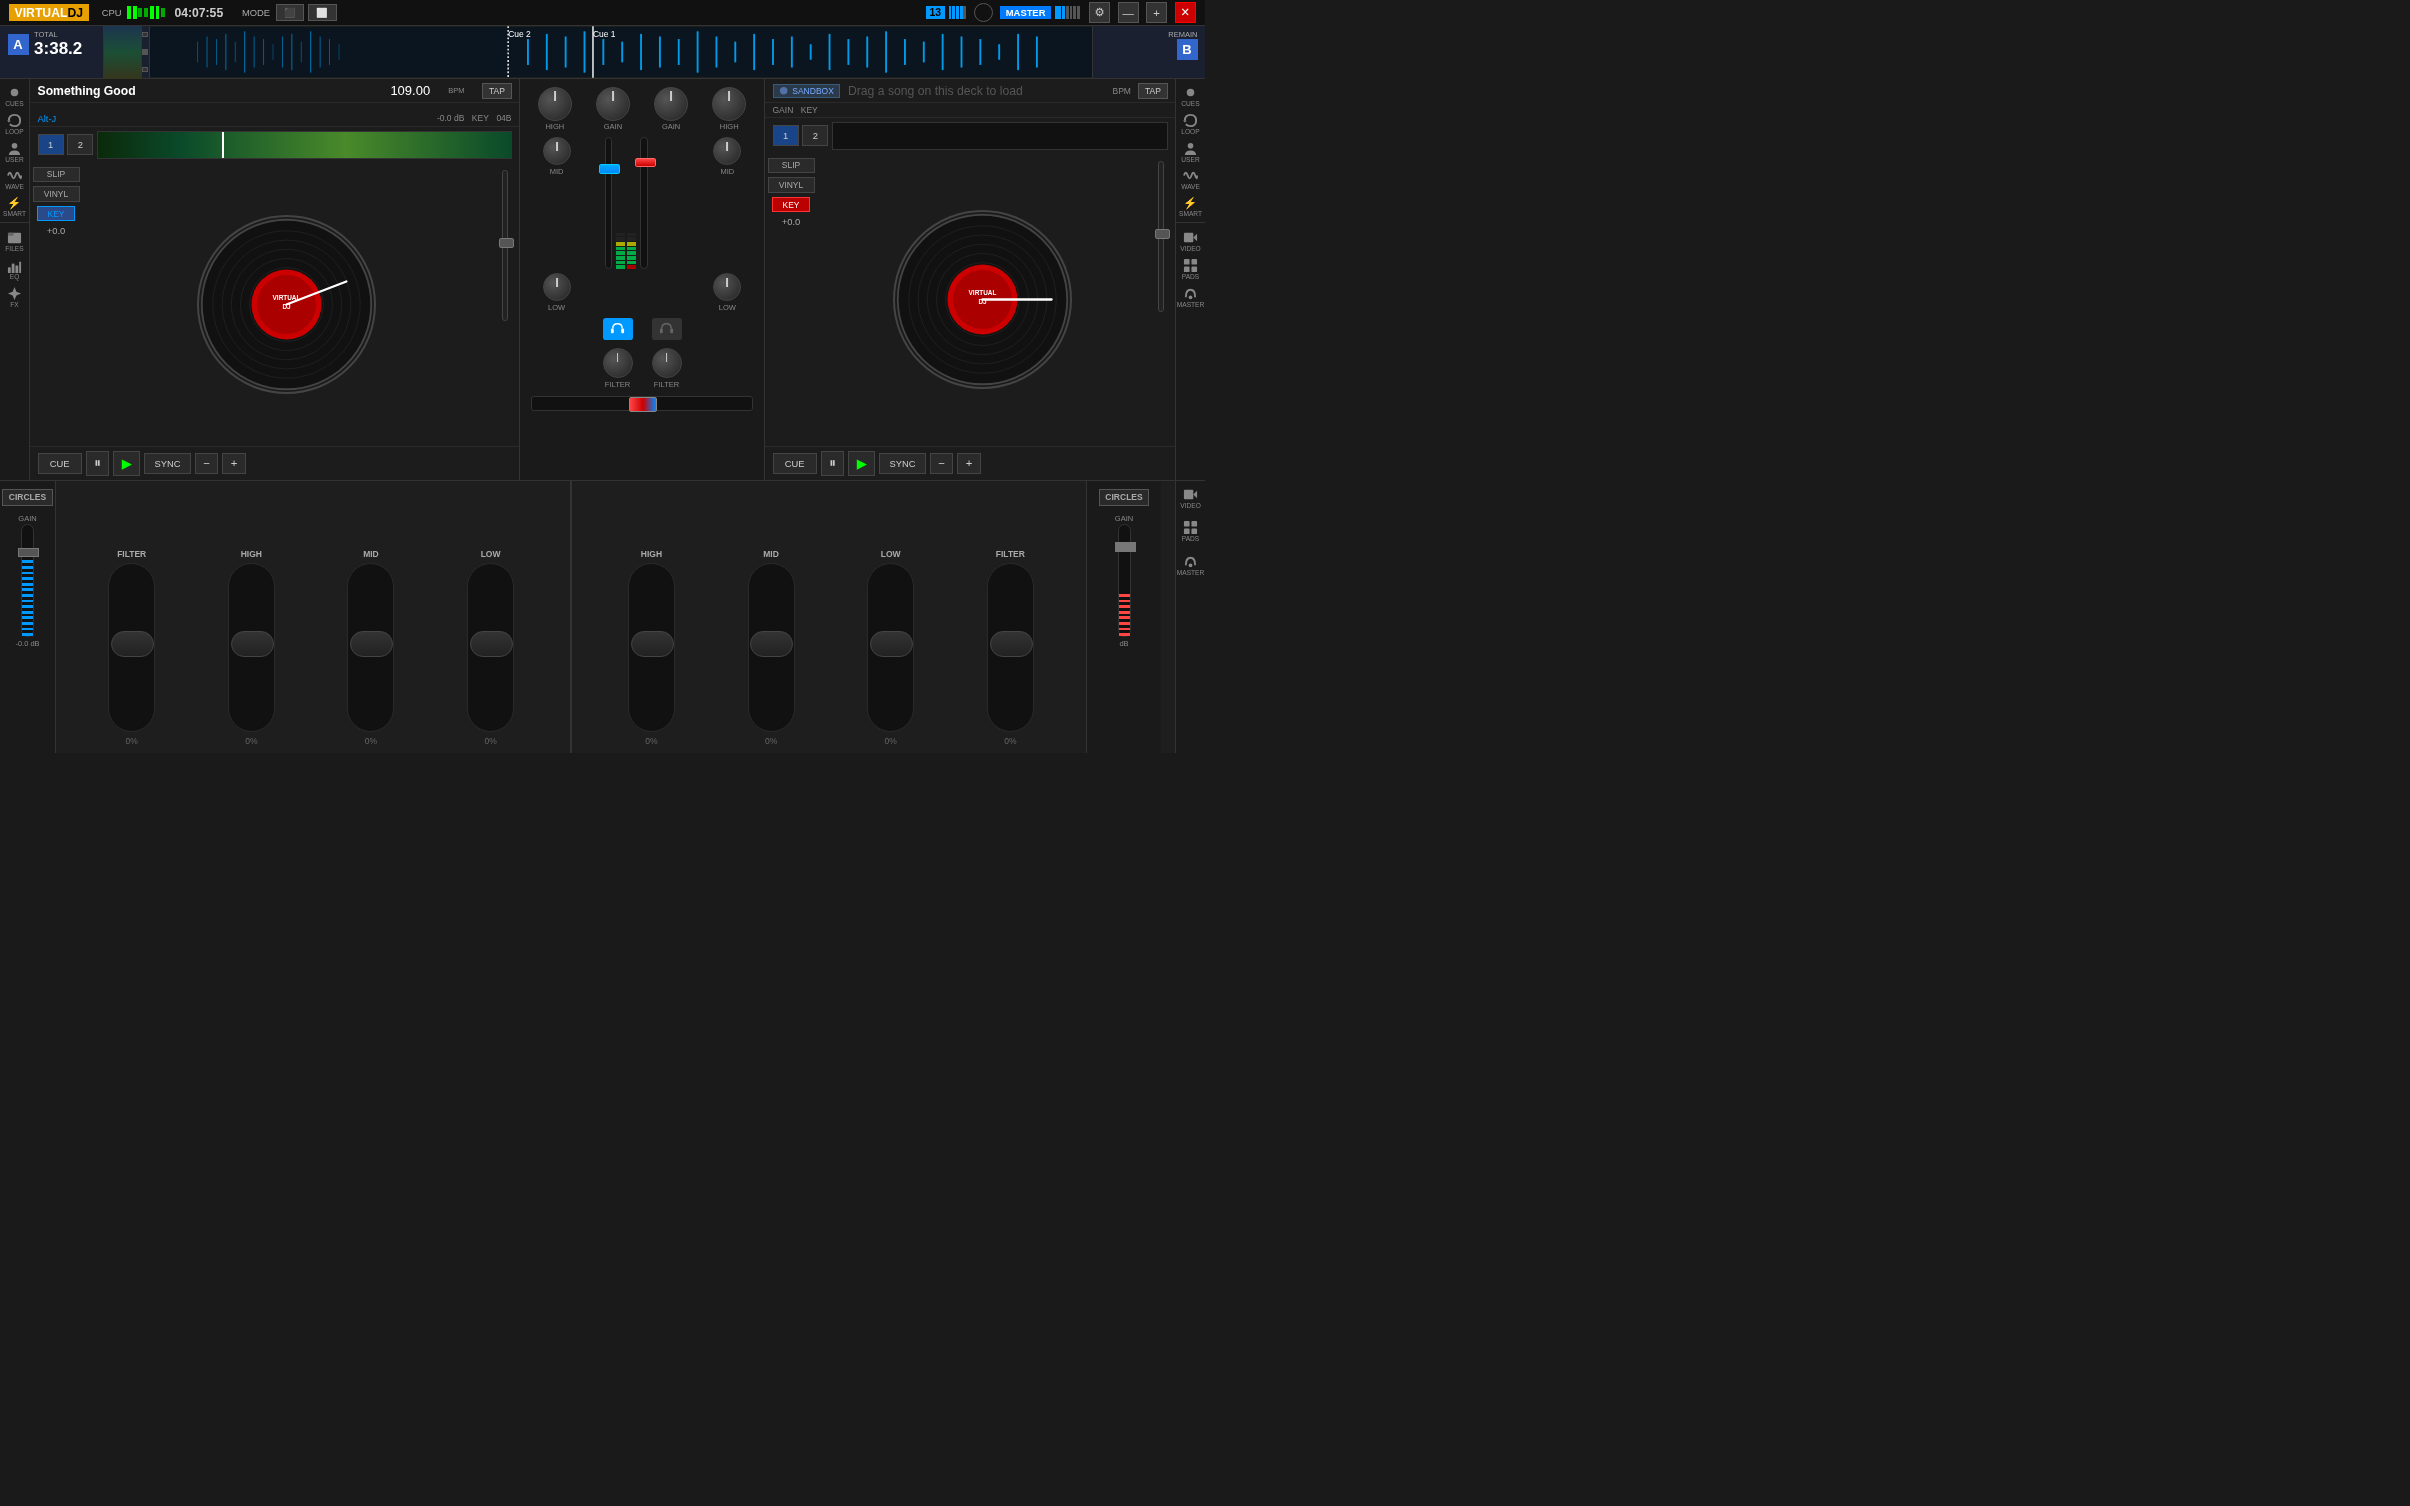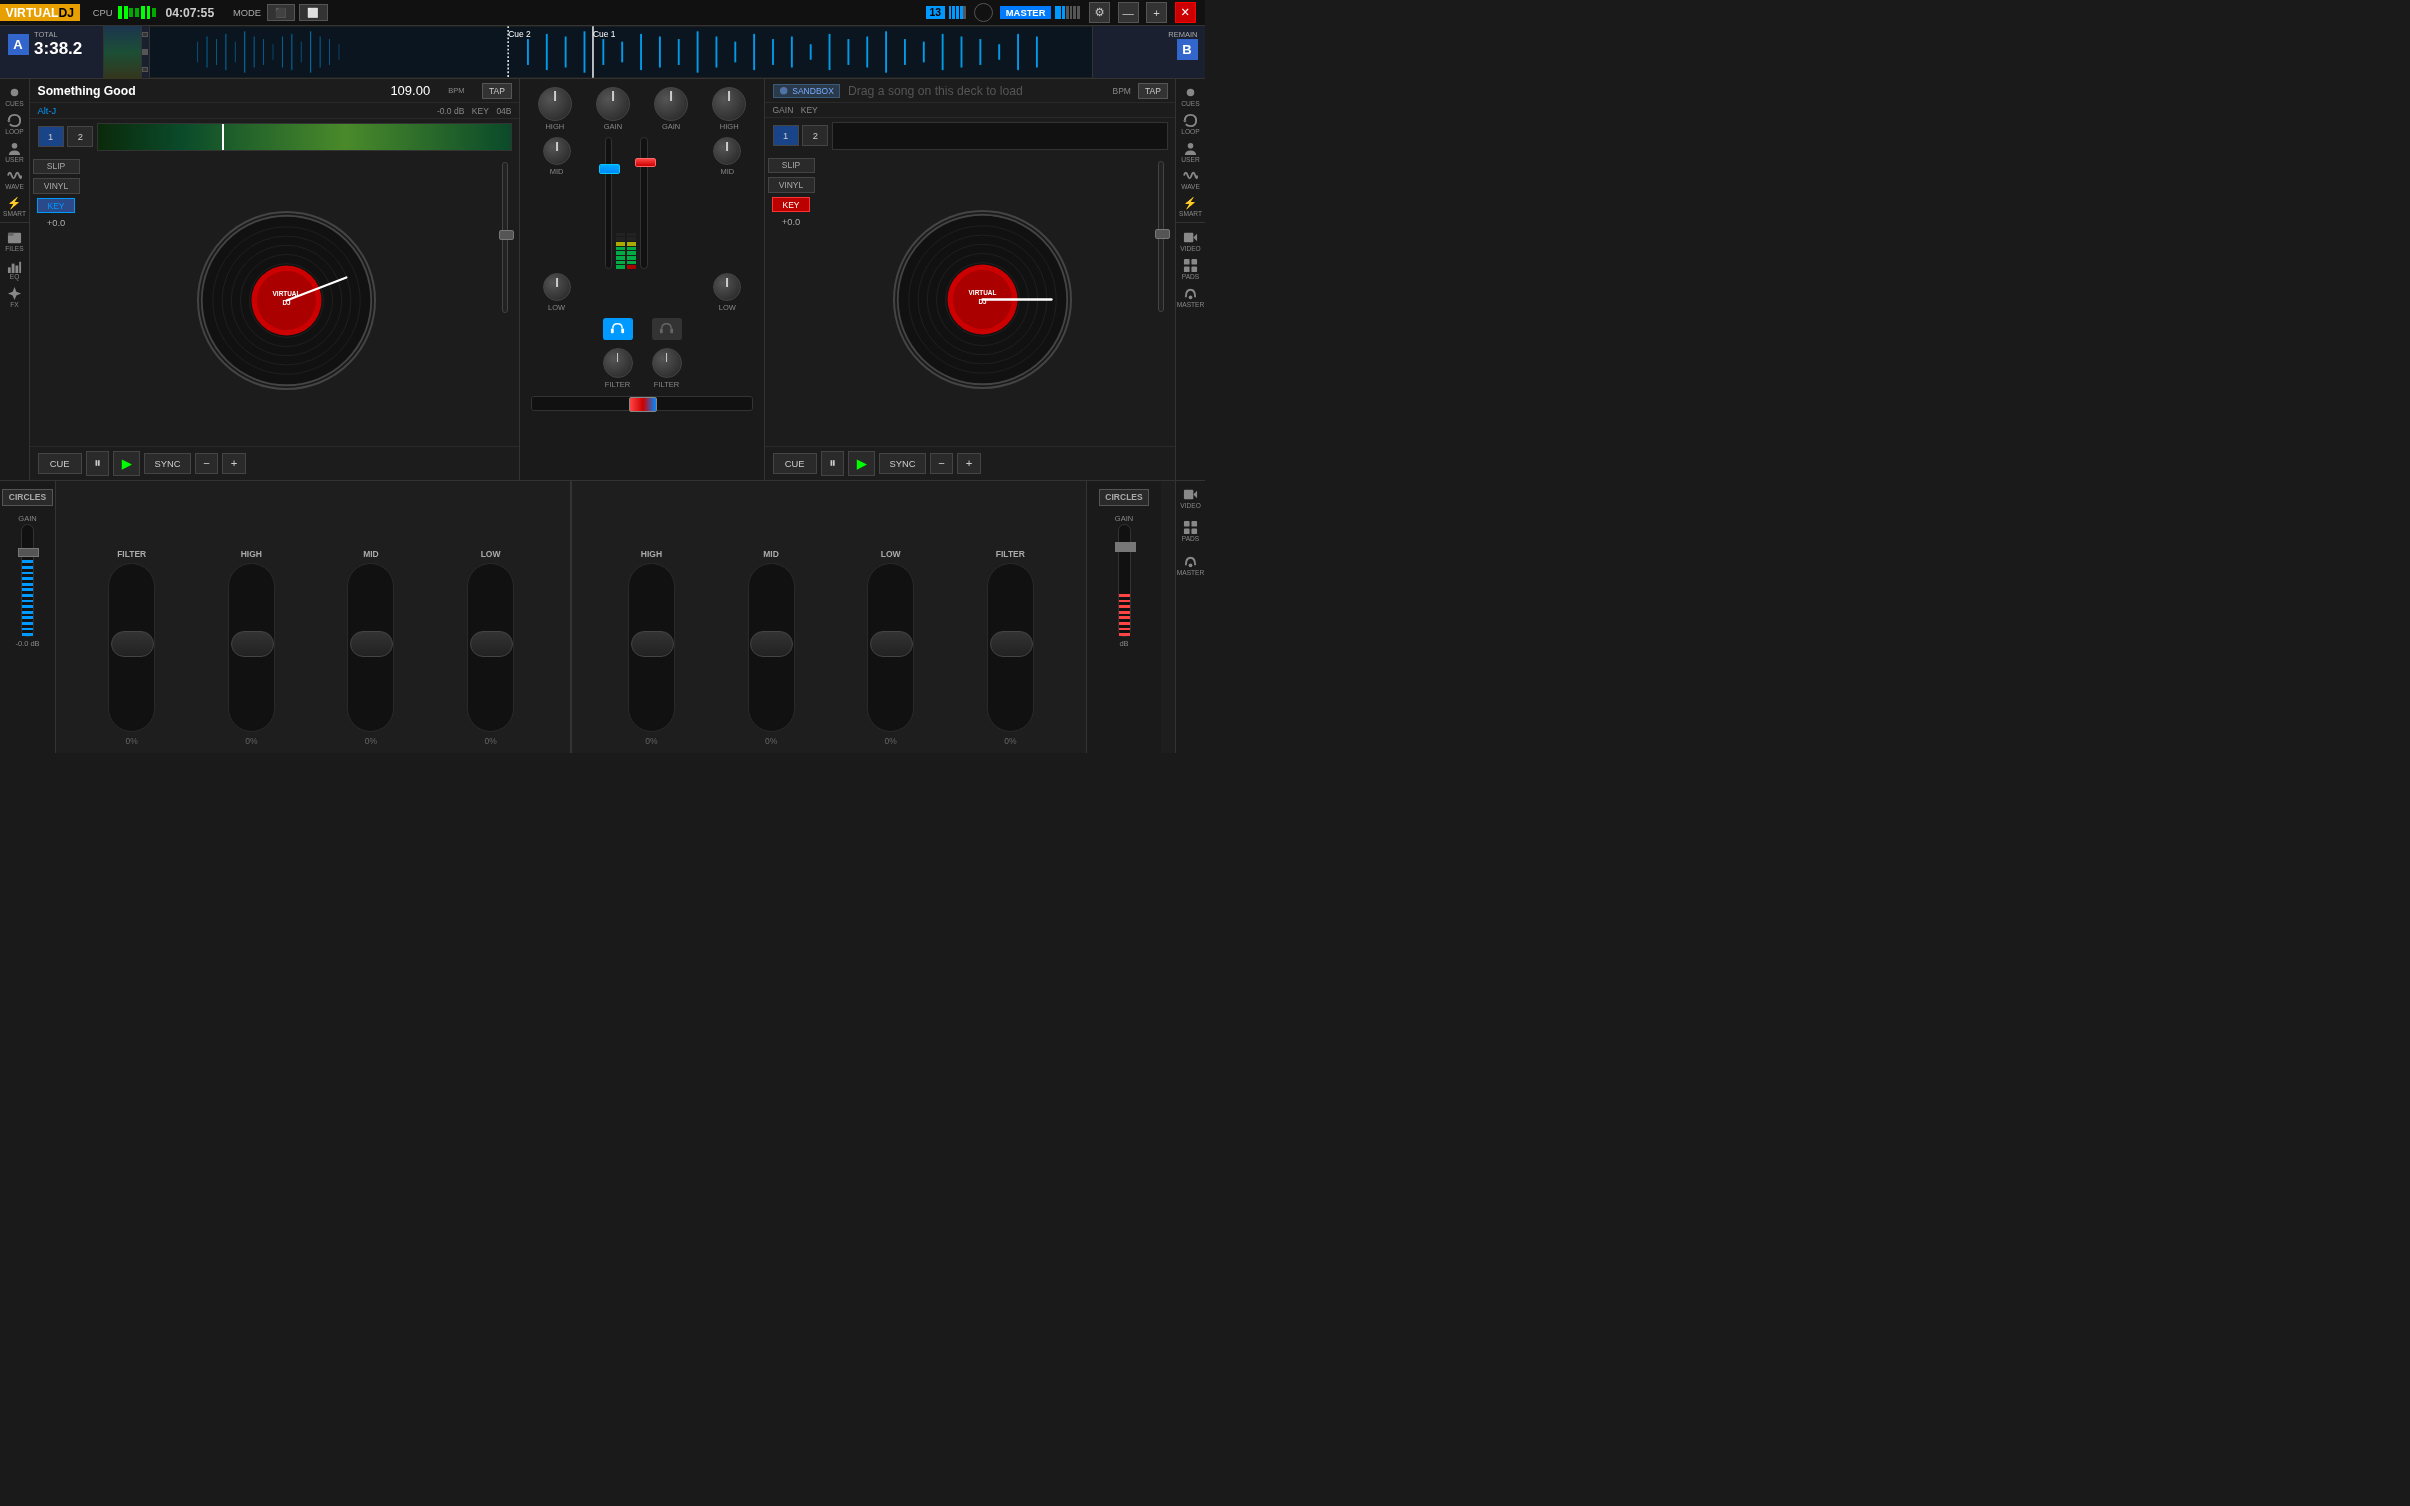--- a/index.html
+++ b/index.html
@@ -22,20 +22,21 @@
       align-items: center;
       border-bottom: 0.9px solid #333;
     }
     .logo {
       background: #e8a000;
       padding: 1.9px 5.6px;
       margin-right: 7.5px;
       font-weight: bold;
       font-size: 12.2px;
       color: #000;
+      margin-left: 9px;
     }
     .logo span { color: #fff; }
     .top-cpu { color: #aaa; font-size: 9.4px; margin: 0 5.6px; }
     .cpu-bars {
       display: flex; gap: 1.9px; align-items: center;
     }
     .cpu-bar {
       width: 3.8px; height: 13px; background: #0f0;
     }
     .cpu-bar.low { background: #0a0; height: 9.4px; }
@@ -669,21 +670,21 @@
     </div>
 
     <div class="deck-left">
 
       <div class="deck-info">
         <div style="font-size:12.2px;color:#fff;font-weight:bold;flex:1;">Something Good</div>
         <span style="color:#ffffff;font-size:13px;font-weight:normal;">109.00</span>
         <span style="font-size:7.5px;color:#888;">BPM</span>
         <button class="tap-btn">TAP</button>
       </div>
-      <div style="display:flex;align-items:flex-end;gap:7.5px;padding:1.9px 7.5px;border-bottom:0.9px solid #2a2a2a;">
+      <div style="display:flex;align-items:flex-start;gap:7.5px;padding:1.9px 7.5px;border-bottom:0.9px solid #2a2a2a;margin-top:8px;">
         <span style="color:#09f;font-size:9.4px;flex:1;">Alt-J</span>
         <span style="color:#888;font-size:8.5px;">-0.0 dB</span>
         <span style="color:#888;font-size:8.5px;">KEY</span>
         <span style="color:#888;font-size:8.5px;">04B</span>
       </div>
 
       <div style="display:flex;gap:3.8px;padding:3.8px 7.5px;align-items:center;">
         <div class="num-badge active">1</div>
         <div class="num-badge">2</div>
         <div style="flex:1;height:28px;background:linear-gradient(90deg,#0a2a0a,#0a4a2a,#2a6a2a,#4a8a2a,#2a6a2a,#0a4a2a);border:0.9px solid #333;position:relative;">

